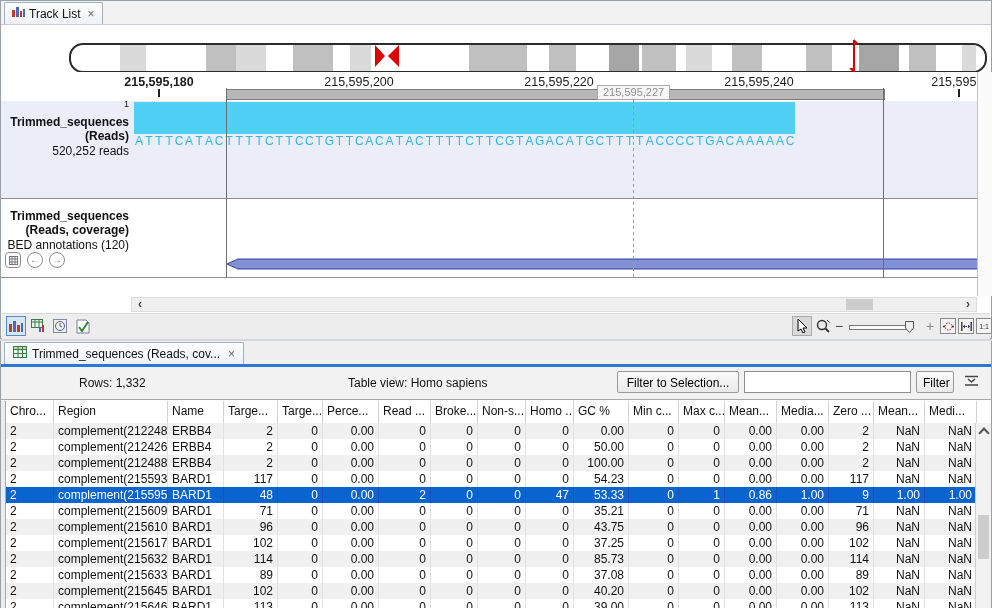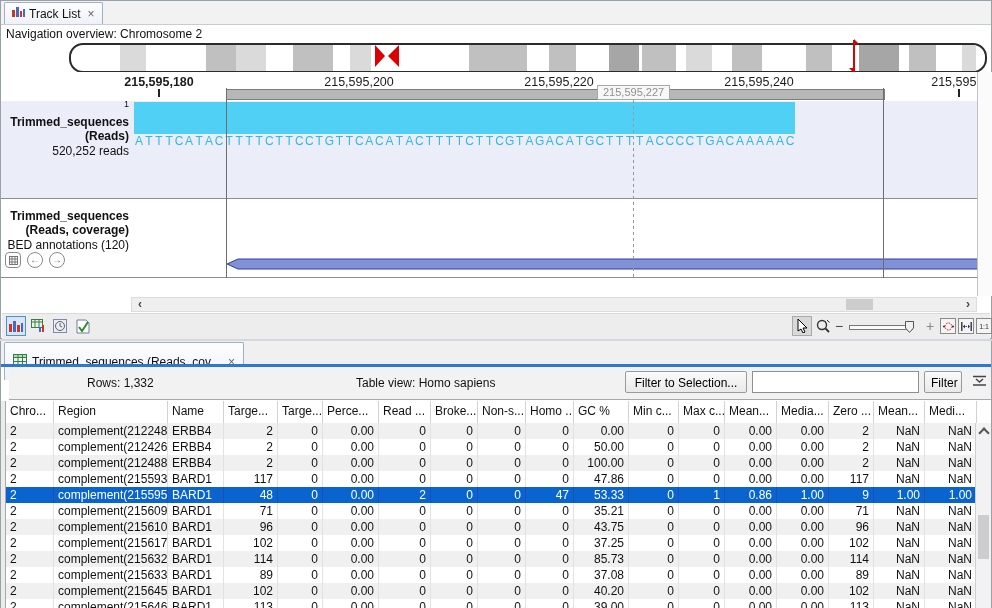--- a/index.html
+++ b/index.html
@@ -38,23 +38,23 @@
   .hthumb{position:absolute;top:1px;height:11px;background:#cdcdcd;}
   .scroll-arrow{position:absolute;top:0;font-size:12px;font-weight:bold;color:#444;line-height:13px;}
   .panel-toolbar{position:absolute;left:1px;right:1px;top:312px;height:26px;background:#ededed;border-top:1px solid #dadada;}
   .ico-btn{position:absolute;top:2px;width:20px;height:20px;display:flex;align-items:center;justify-content:center;box-sizing:border-box;}
   .ico-btn.sel{border:1px solid #4f8fd8;background:#d7e5f7;}
   .mini-btn{position:absolute;top:4px;width:16px;height:16px;border:1px solid #8a8a8a;background:#f4f4f4;box-sizing:border-box;display:flex;align-items:center;justify-content:center;font-size:7px;color:#333;}
   .slider-track{position:absolute;top:11px;left:847px;width:62px;height:3px;border:1px solid #777;background:#fafafa;}
   
   .bottom-panel{position:absolute;left:0;top:341px;width:992px;height:267px;border-left:1px solid #98a0a8;border-right:1px solid #98a0a8;box-sizing:border-box;background:#fff;}
   .tabbar2{position:absolute;left:0;top:0;right:0;height:23px;background:#f0f0f0;}
-  .tab2{position:absolute;left:3px;top:1px;height:21px;background:linear-gradient(#fdfdfe,#eef2f8);border:1px solid #9fb0c4;border-bottom:none;border-radius:2px 2px 0 0;display:flex;align-items:center;gap:5px;padding:8px 8px;}
+  .tab2{position:absolute;left:3px;top:1px;height:21px;background:linear-gradient(#fdfdfe,#eef2f8);border:1px solid #9fb0c4;border-bottom:none;border-radius:2px 2px 0 0;display:flex;align-items:center;gap:5px;padding:0 8px;}
   .blue-line{position:absolute;left:0;right:0;top:23px;height:3px;background:var(--accent_blue,#2e77d4);}
-  .table-toolbar{position:absolute;left:8px;right:0;top:26px;height:32px;background:#f2f2f2;border-bottom:1px solid #a8a8a8;}
+  .table-toolbar{position:absolute;left:0;right:0;top:26px;height:32px;background:#f2f2f2;border-bottom:1px solid #a8a8a8;}
   .tt-text{position:absolute;top:9px;}
   .btn{position:absolute;top:4px;height:22px;border:1px solid #9a9a9a;border-radius:2px;background:linear-gradient(#fafafa,#e9e9e9);font-size:12px;text-align:center;line-height:20px;box-sizing:border-box;}
   .filter-input{position:absolute;top:4px;height:22px;border:1px solid #8f8f8f;background:#fff;box-sizing:border-box;font-size:12px;padding:0 4px;font-family:"Liberation Sans",sans-serif;}
   .thead{position:absolute;left:5px;top:60px;height:22px;display:flex;background:#fff;border-bottom:1px solid #c4c4c4;overflow:hidden;}
   .hcell{box-sizing:border-box;border-right:1px solid #d2d2d2;padding:0 4px;line-height:21px;white-space:nowrap;overflow:hidden;flex:none;}
   .tbody{position:absolute;left:5px;top:82px;bottom:0;overflow:hidden;}
   .t-row{display:flex;height:16px;background:#fff;}
   .t-row.stripe{background:#f0f0f0;}
   .t-row.sel{background:var(--selection_blue,#0a64cf);color:#fff;}
   .tcell{box-sizing:border-box;border-right:1px solid #e2e2e2;padding:0 4px;line-height:16px;white-space:nowrap;overflow:hidden;flex:none;}
@@ -80,21 +80,20 @@
               <rect x="4" y="1" width="3" height="10" fill="#4a69bd"></rect>
               <rect x="8" y="5" width="2" height="6" fill="#c0392b"></rect>
               <rect x="11" y="3" width="2" height="8" fill="#4a69bd"></rect>
             </svg>
         </span>
         <span>Track List</span>
         <span class="tab-close">×</span>
       </div>
     </div>
 
-    <div class="nav-label">Navigation overview: Chromosome 2</div>
 
     <div class="ideogram">
       <div id="ideo-bands">
           <div class="band" style="left: 49px; width: 26px; background: rgb(218, 218, 218);"></div>
           <div class="band" style="left: 135px; width: 30px; background: rgb(192, 192, 192);"></div>
           <div class="band" style="left: 165px; width: 30px; background: rgb(218, 218, 218);"></div>
           <div class="band" style="left: 222px; width: 40px; background: rgb(192, 192, 192);"></div>
           <div class="band" style="left: 279px; width: 21px; background: rgb(218, 218, 218);"></div>
           <div class="band" style="left: 398px; width: 58px; background: rgb(192, 192, 192);"></div>
           <div class="band" style="left: 478px; width: 27px; background: rgb(192, 192, 192);"></div>
@@ -443,21 +442,21 @@
           <div class="tcell" style="width: 48px; text-align: left;">2</div>
           <div class="tcell" style="width: 114px; text-align: left;">complement(215593...</div>
           <div class="tcell" style="width: 56px; text-align: left;">BARD1</div>
           <div class="tcell" style="width: 54px; text-align: right;">117</div>
           <div class="tcell" style="width: 45px; text-align: right;">0</div>
           <div class="tcell" style="width: 56px; text-align: right;">0.00</div>
           <div class="tcell" style="width: 52px; text-align: right;">0</div>
           <div class="tcell" style="width: 47px; text-align: right;">0</div>
           <div class="tcell" style="width: 48px; text-align: right;">0</div>
           <div class="tcell" style="width: 48px; text-align: right;">0</div>
-          <div class="tcell" style="width: 55px; text-align: right;">47.86</div>
+          <div class="tcell" style="width: 55px; text-align: right;">54.23</div>
           <div class="tcell" style="width: 50px; text-align: right;">0</div>
           <div class="tcell" style="width: 46px; text-align: right;">0</div>
           <div class="tcell" style="width: 52px; text-align: right;">0.00</div>
           <div class="tcell" style="width: 52px; text-align: right;">0.00</div>
           <div class="tcell" style="width: 45px; text-align: right;">117</div>
           <div class="tcell" style="width: 51px; text-align: right;">NaN</div>
           <div class="tcell" style="width: 52px; text-align: right;">NaN</div>
         </div>
         <div class="t-row sel">
           <div class="tcell" style="width: 48px; text-align: left;">2</div>

